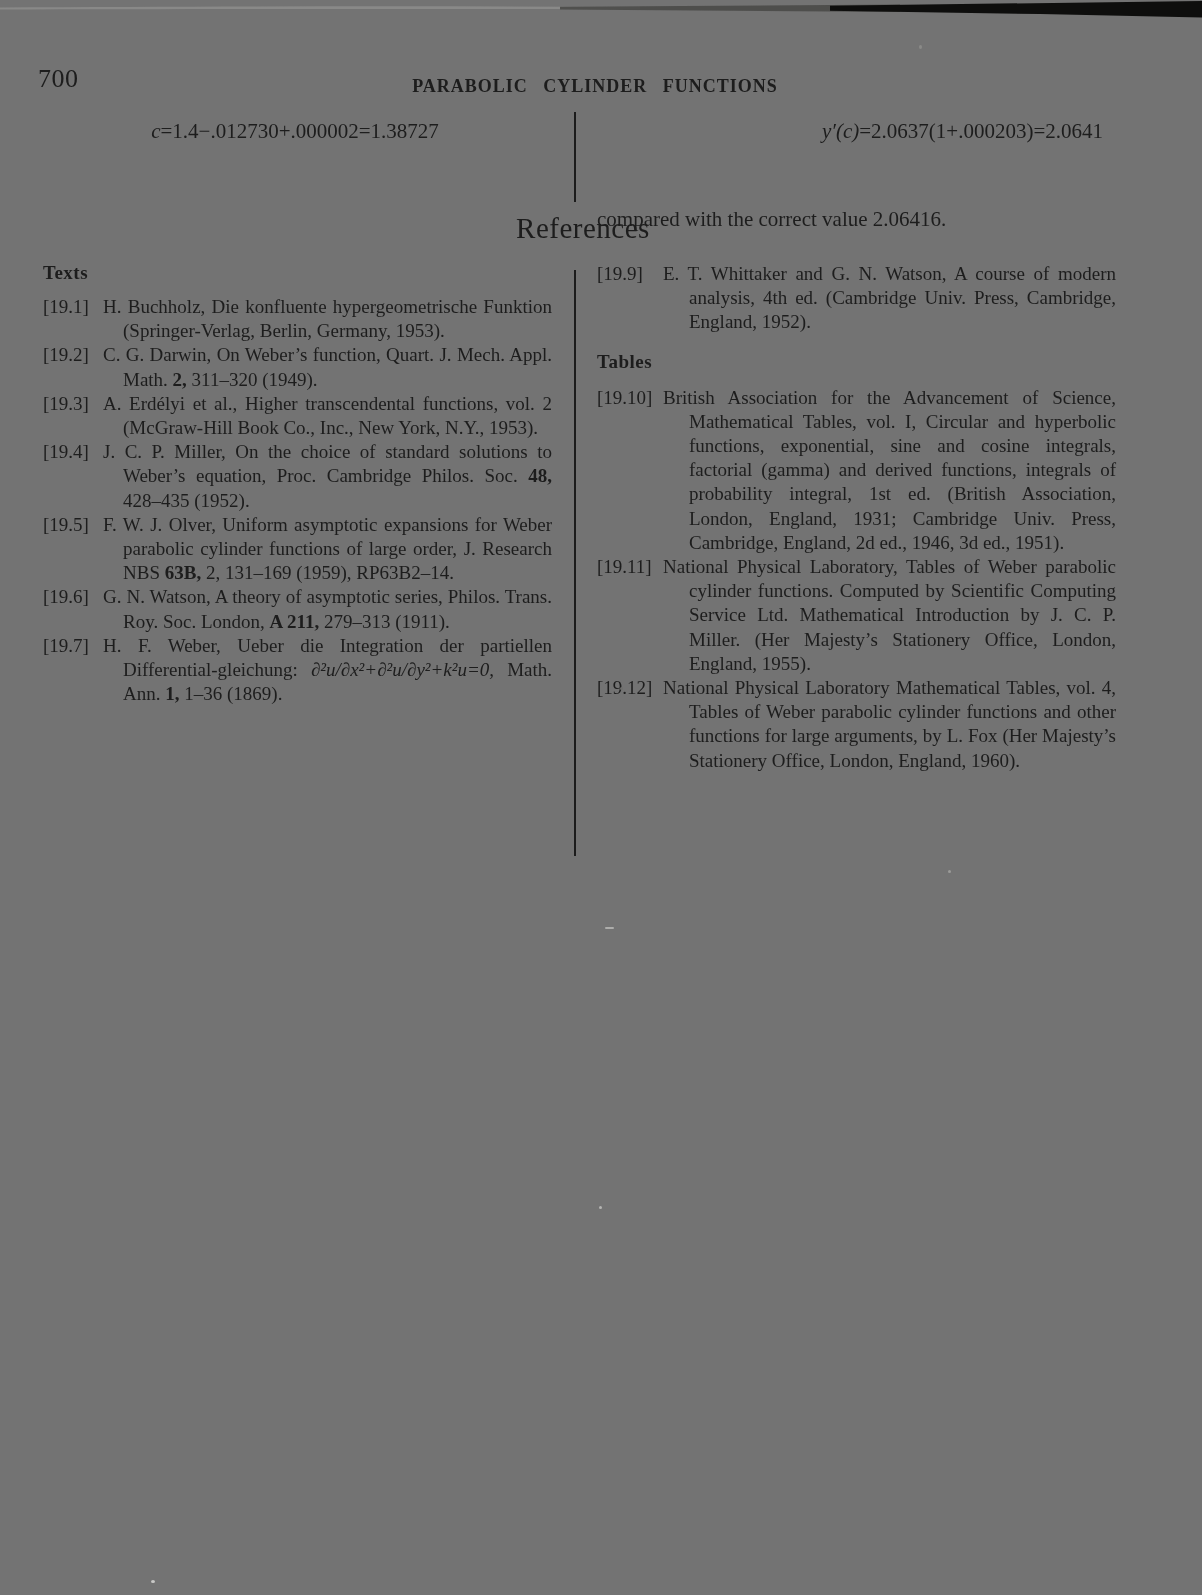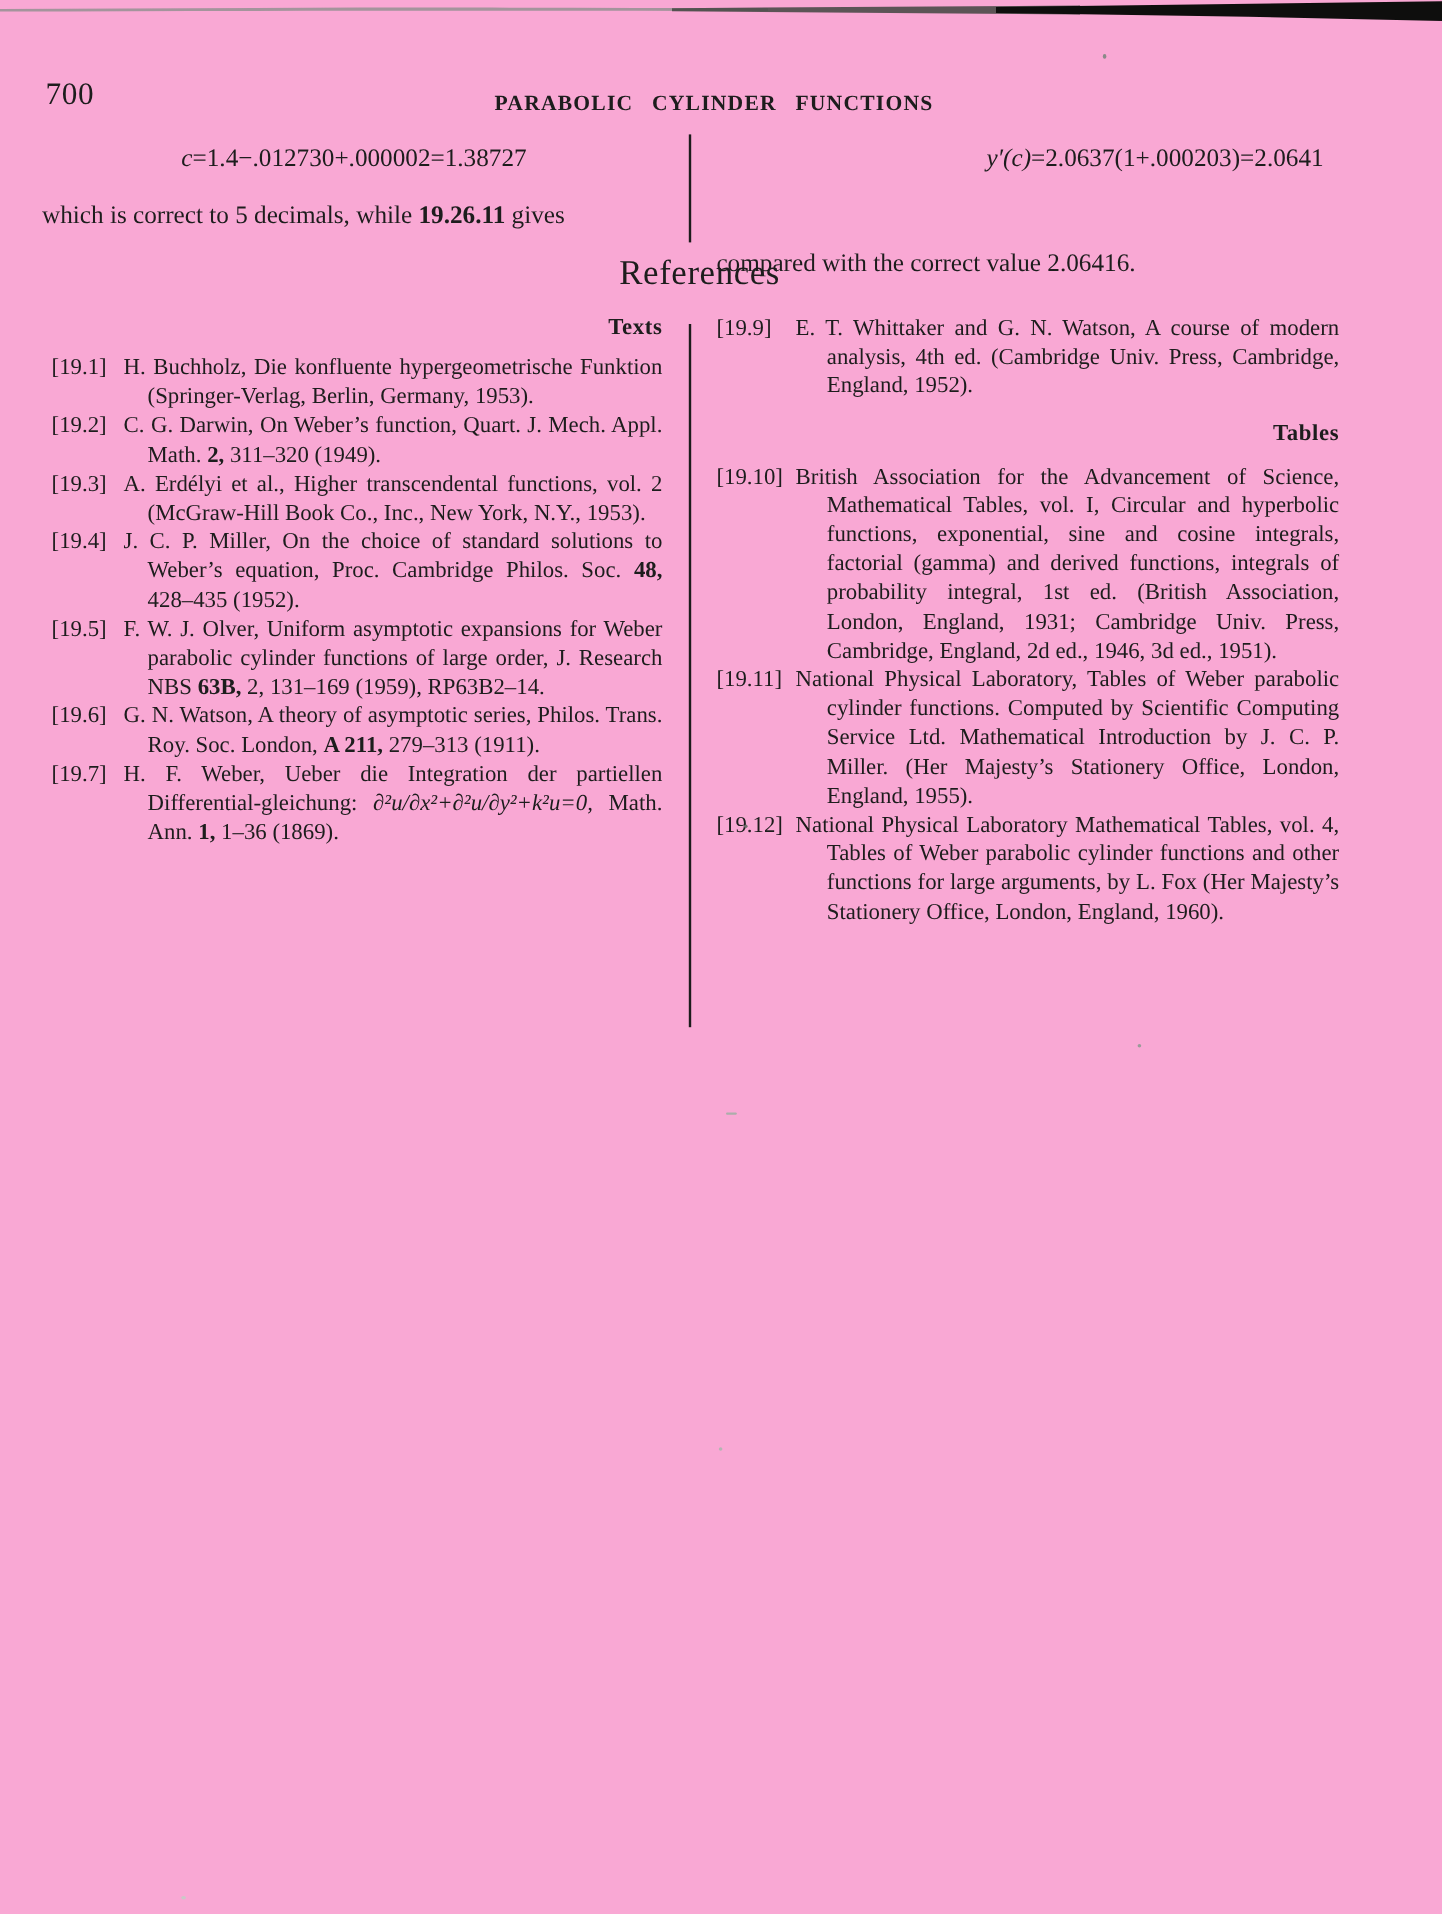--- a/index.html
+++ b/index.html
@@ -1,20 +1,20 @@
 <!DOCTYPE html>
 <html><head>
 <meta charset="utf-8">
 <style>
   html,body { margin:0; padding:0; background:#e8e8e6; }
   .page {
     position:relative;
     width:1202px; height:1595px;
     margin:0 auto;
-    background:#f9a8d4;
+    background:#737373;
     font-family:"Liberation Serif","DejaVu Serif",serif;
     color:#1d1d1d;
     overflow:hidden;
     -webkit-font-smoothing:antialiased;
   }
   .top-edge { position:absolute; top:0; left:0; }
 
   .page-number {
     position:absolute; left:38px; top:64px;
     font-size:26px; letter-spacing:0.5px;
@@ -39,21 +39,21 @@
   .refs-title {
     position:absolute; left:0; top:212px; width:1166px; margin:0;
     text-align:center; font-size:29px; font-weight:400; letter-spacing:0.5px;
   }
 
   .col { position:absolute; top:262px; }
   .left-col  { left:43px;  width:509px; }
   .right-col { left:597px; width:519px; }
 
   .subhead {
-    text-align:right; font-weight:700; font-size:19px;
+    text-align:left; font-weight:700; font-size:19px;
     letter-spacing:0.5px;
   }
   .left-col  .subhead { margin-bottom:11px; }
   .right-col .subhead { margin-top:16px; margin-bottom:13px; }
 
   .ref {
     font-size:19px; line-height:24.2px;
     text-align:justify;
   }
   .left-col  .ref { padding-left:80px; text-indent:-80px; }
@@ -75,21 +75,20 @@
     <path d="M0,7.5 C200,6.3 420,6.0 640,6.8 L640,9.2 C420,8.8 200,8.9 0,9.6 Z" fill="#8f8f8d" opacity="0.8"></path>
     <path d="M560,6.8 L900,4.6 L900,12.0 L560,9.4 Z" fill="#4a4a48" opacity="0.9"></path>
     <path d="M830,5.8 L1202,1.0 L1202,17.5 L1040,14.0 L830,10.8 Z" fill="#0e0e0d"></path>
   </svg>
 
   <div class="page-number">700</div>
 
   <div class="running-title">PARABOLIC CYLINDER FUNCTIONS</div>
 
   <div class="intro-left-eq eq"><i>c</i><span>=1.4−.012730+.000002=1.38727</span></div>
-  <div class="intro-left-text intro-text"><span>which is correct to 5 decimals, while </span><b>19.26.11</b><span> gives</span></div>
 
   <div class="divider short"></div>
 
   <div class="intro-right-eq eq"><i>y′(c)</i><span>=2.0637(1+.000203)=2.0641</span></div>
   <div class="intro-right-text intro-text"><span>compared with the correct value 2.06416.</span></div>
 
   <h2 class="refs-title">References</h2>
 
   <div class="col left-col">
     <div class="subhead">Texts</div>

